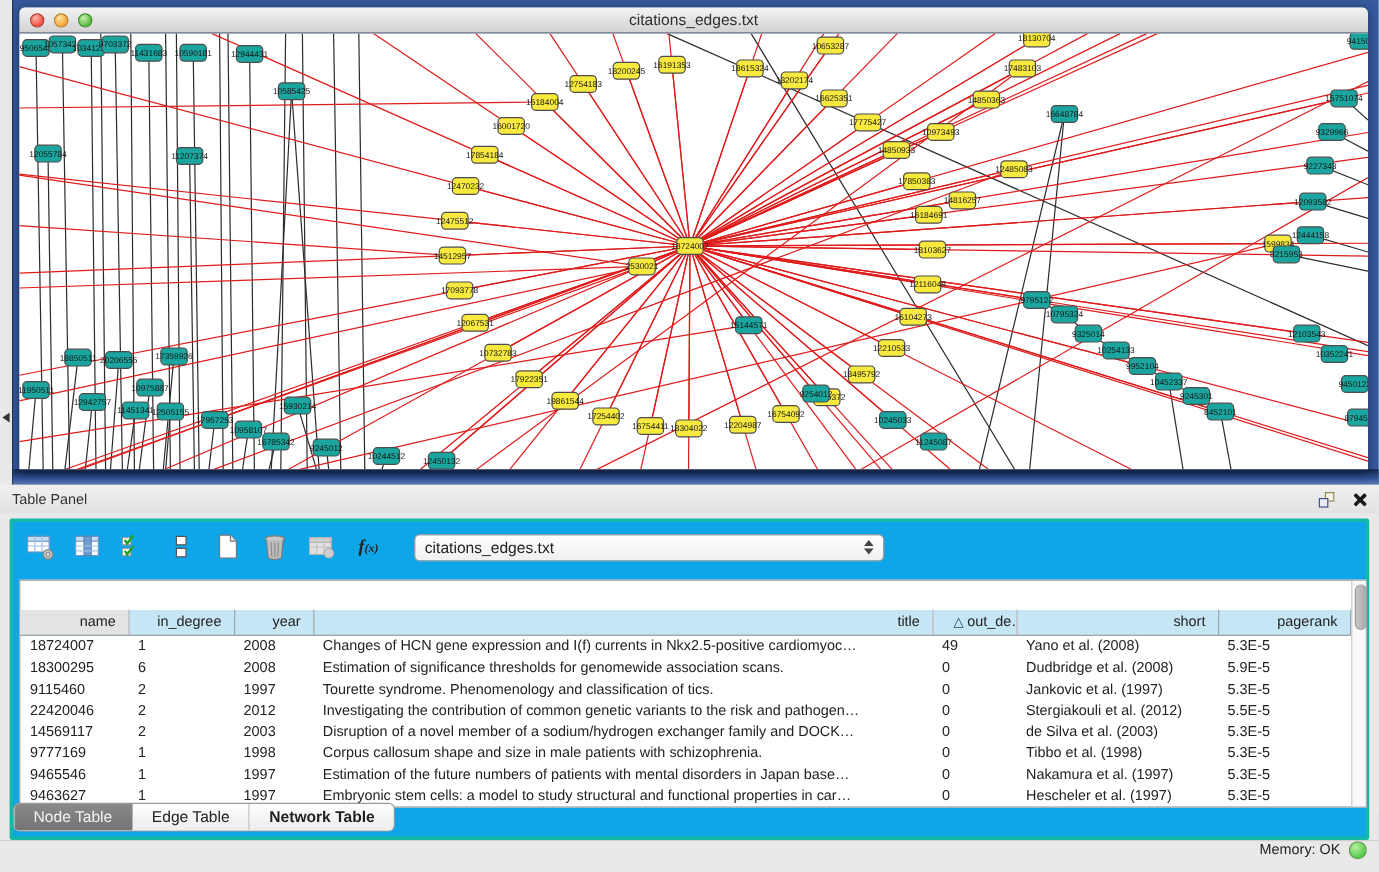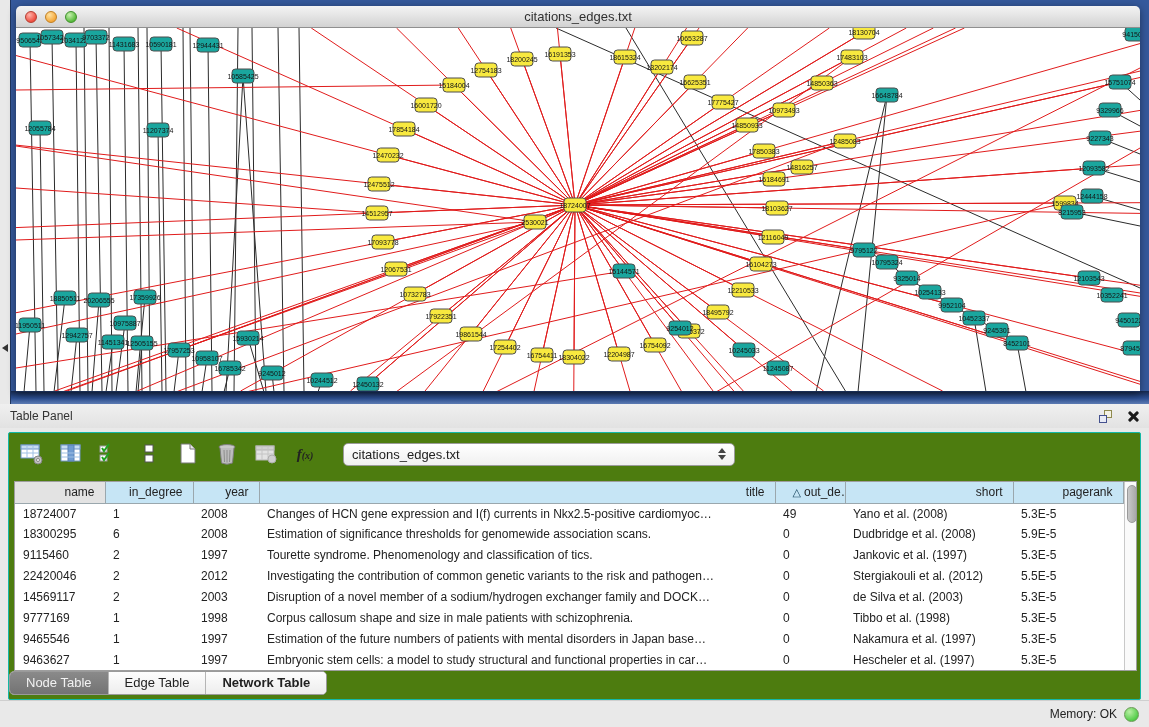--- a/index.html
+++ b/index.html
@@ -36,55 +36,55 @@
   .tp-title { font-size:12px; color:#333; }
   .tp-header-icons { margin-left:auto; display:flex; align-items:center; gap:14px; }
   .float-icon { position:relative; width:13px; height:13px; }
   .float-icon .sq1 { position:absolute; right:0; top:0; width:8px; height:8px; border:1px solid #8f8a4e; background:#f4f2e4; }
   .float-icon .sq2 { position:absolute; left:0; bottom:0; width:8px; height:8px; border:1px solid #44518e; background:#e8ebf5; }
   .close-x { position:relative; width:13px; height:13px; cursor:pointer; }
   .close-x::before,.close-x::after { content:""; position:absolute; left:6px; top:0; width:3px; height:13px; background:#1a1a1a; border-radius:1px; }
   .close-x::before { transform:rotate(45deg); } .close-x::after { transform:rotate(-45deg); }
 
   .tp-content { position:absolute; left:8px; top:28px; width:1133px; height:268px;
-    background:#4d7c0f; border:1px solid #14b8a6; border-radius:2px; }
+    background:#0ea5e9; border:3px solid #14b8a6; border-radius:2px; }
   .toolbar { height:42px; display:flex; align-items:center; padding:0 8px; gap:9px; }
   .icon-btn { width:30px; height:30px; display:flex; align-items:center; justify-content:center; border-radius:4px; }
   .fx { font-family:"Liberation Serif", serif; font-style:italic; font-weight:bold; font-size:15px; color:#222; }
   .fx small { font-size:10px; }
   .combo { margin-left:14px; width:392px; height:23px; background:linear-gradient(#ffffff,#f0f0f0);
     border:1px solid #9b9b9b; border-radius:5px; display:flex; align-items:center; padding:0 8px; }
   .combo .combo-text { font-size:13px; color:#222; flex:1; }
   .combo .spin { display:flex; flex-direction:column; gap:2px; }
   .combo .spin i { display:block; width:0; height:0; border-left:4px solid transparent; border-right:4px solid transparent; }
   .combo .spin .up { border-bottom:5px solid #444; }
   .combo .spin .dn { border-top:5px solid #444; }
 
   .tbl-wrap { position:absolute; left:5px; top:48px; width:1123px; height:190px; background:#ffffff;
     border:1px solid #9e9e9e; display:flex; }
-  table.data { border-collapse:collapse; table-layout:fixed; width:1108px; font-size:12px; color:#222; }
+  table.data { border-collapse:collapse; table-layout:fixed; width:1108px; font-size:12px; color:#222;margin-top:24px; }
   table.data th { height:21px; font-weight:normal; text-align:right; padding:0 10px 0 4px;
     background:#c6e5f5; border:1px solid #9aa7ad; border-top:none; overflow:hidden; white-space:nowrap; }
   table.data th.first { background:#e3e3e3; border-left:none; }
   table.data td { height:16px; padding:0 4px 0 8px; white-space:nowrap; overflow:hidden; vertical-align:middle; }
   .sort-tri { font-size:11px; margin-right:3px; color:#16455e; }
   .vscroll { width:15px; background:#fafafa; border-left:1px solid #c9c9c9; position:relative; }
   .vthumb { position:absolute; left:2px; top:3px; width:10px; height:38px; border-radius:6px;
     background:linear-gradient(90deg,#c9c9c9,#a8a8a8); border:1px solid #9a9a9a; }
 
   .tabs-row { position:absolute; left:0; bottom:4px; width:100%; display:flex; justify-content:flex-start; }
   .seg { display:flex; border:1px solid #9a9a9a; border-radius:5px; overflow:hidden; background:#fdfdfd; box-shadow:inset 0 1px 0 #fff; }
   .seg button { font-family:"Liberation Sans", sans-serif; font-size:13px; color:#222; background:linear-gradient(#fdfdfd,#ededed);
     border:none; border-right:1px solid #b5b5b5; padding:3px 16px 4px; cursor:pointer; }
   .seg button:last-child { border-right:none;font-weight:bold; }
   .seg button.active { background:linear-gradient(#8a8a8a,#737373); color:#f2f2f2; }
 
   
   .status-bar { position:absolute; left:0; top:700px; width:1149px; height:27px; background:#e9e9e9;
-    border-top:1px solid #cfcfcf; display:flex; align-items:center; justify-content:flex-end; padding:0 10px; gap:7px; }
+    border-top:1px solid #cfcfcf; display:flex; justify-content:flex-end; padding:0 10px; gap:7px; }
   .mem-label { font-size:12px; color:#222; }
   .mem-dot { width:15px; height:15px; border-radius:50%; border:1px solid #6a9a55;
     background:radial-gradient(circle at 35% 30%, #b9efa4, #4ecb45 75%); }
 </style>
 </head>
 <body>
 
 <div class="app">
 
   <div class="desktop">

